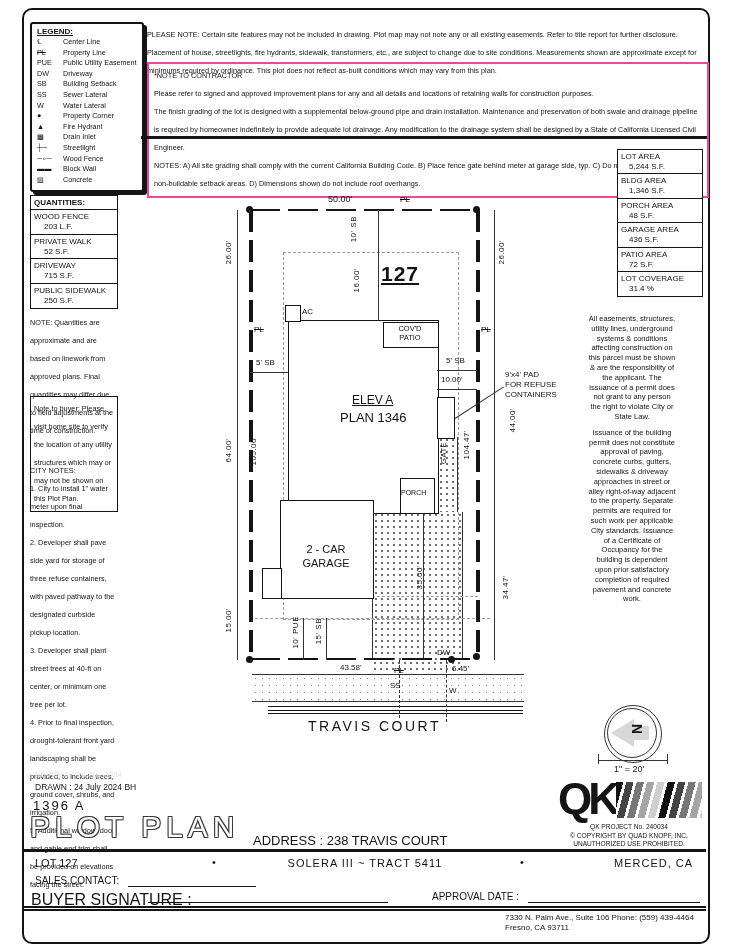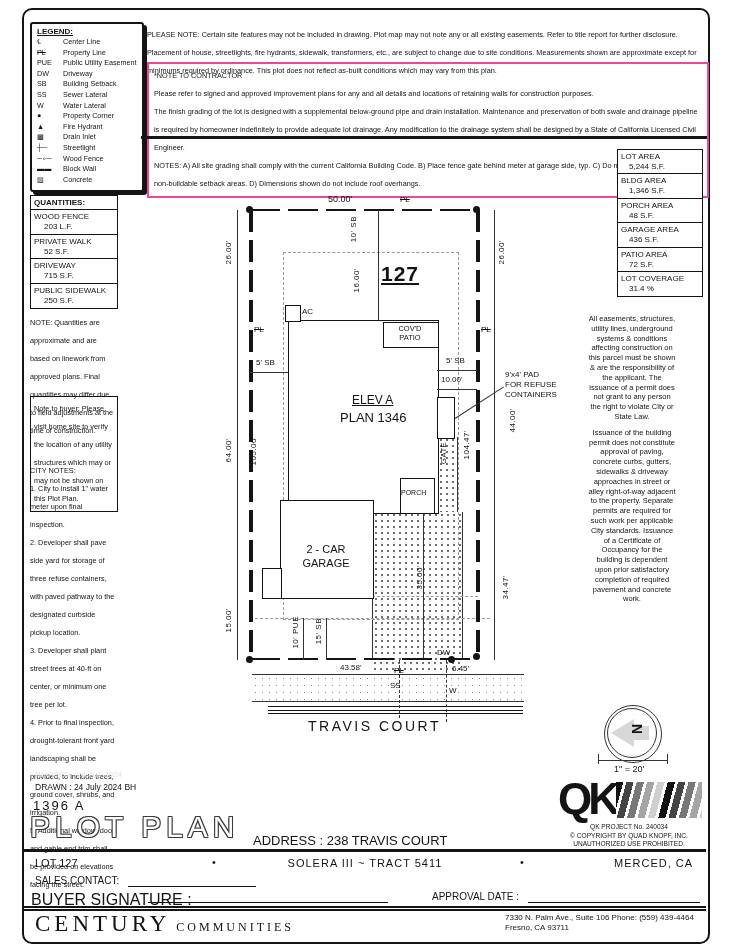--- a/index.html
+++ b/index.html
@@ -293,21 +293,17 @@
 
   <div class="abs" style="left:35px;top:875px;font-size:10px;">SALES CONTACT:</div>
   <div class="abs hline" style="left:128px;top:886px;width:128px;"></div>
   <div class="abs" style="left:31px;top:891px;font-size:16px;">BUYER SIGNATURE :</div>
   <div class="abs hline" style="left:148px;top:902px;width:240px;"></div>
   <div class="abs" style="left:432px;top:891px;font-size:10px;">APPROVAL DATE :</div>
   <div class="abs hline" style="left:528px;top:902px;width:172px;"></div>
 
   <div class="abs" style="left:24px;top:906px;width:682px;height:5px;background:linear-gradient(#141414 0 2px,transparent 2px 3px,#141414 3px 5px);"></div>
 
-  <div class="abs" style="left:35px;top:911px;display:flex;align-items:baseline;">
-    <span class="serif" style="font-size:23px;letter-spacing:4px;">CENTURY</span>
-    <span class="serif" style="font-size:12px;letter-spacing:3px;margin-left:6px;">COMMUNITIES</span>
-  </div>
   <div class="abs t8" style="left:505px;top:913px;">
     <div>7330 N. Palm Ave., Suite 106    Phone:  (559) 439-4464</div>
     <div>Fresno, CA  93711</div>
   </div>
 </div>
 
 </body></html>

